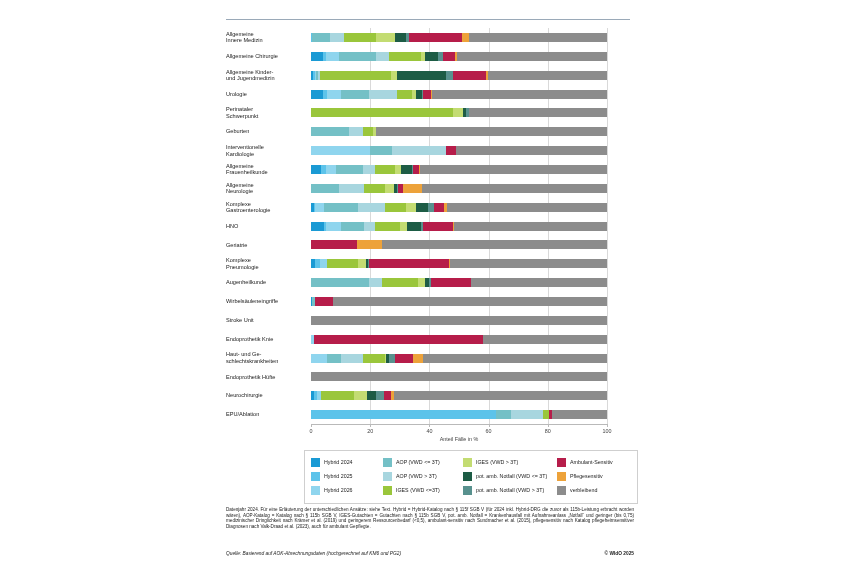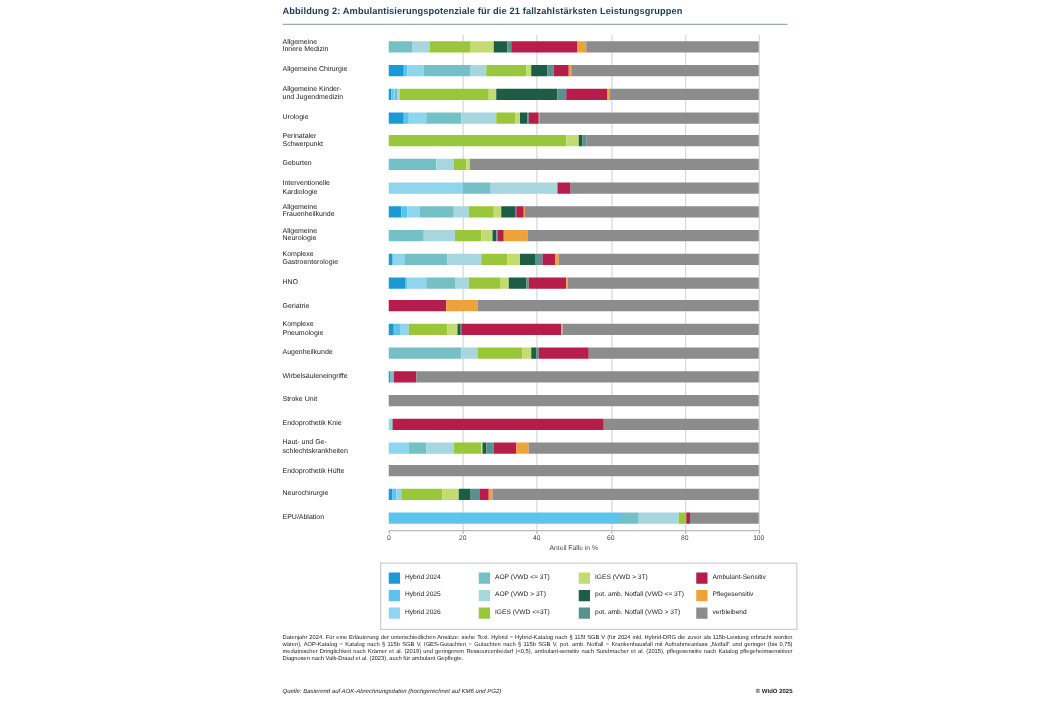--- a/index.html
+++ b/index.html
@@ -66,21 +66,20 @@
   #copy{
     position:absolute;right:0;top:0;font-style:normal;font-weight:bold;
   }
   #srcwrap{position:relative;}
 </style>
 </head>
 <body>
 
 <div id="page">
 
-  <div class="fig-title">Abbildung 2: Ambulantisierungspotenziale für die 21 fallzahlstärksten Leistungsgruppen</div>
   <div class="title-rule"></div>
 
   <div id="chart">
     <div id="ylabels">
         <div class="ylab" style="top: 2.82857px;">
           <div>Allgemeine</div>
           <div>Innere Medizin</div>
         </div>
         <div class="ylab" style="top: 24.9857px;">
           <div>Allgemeine Chirurgie</div>

